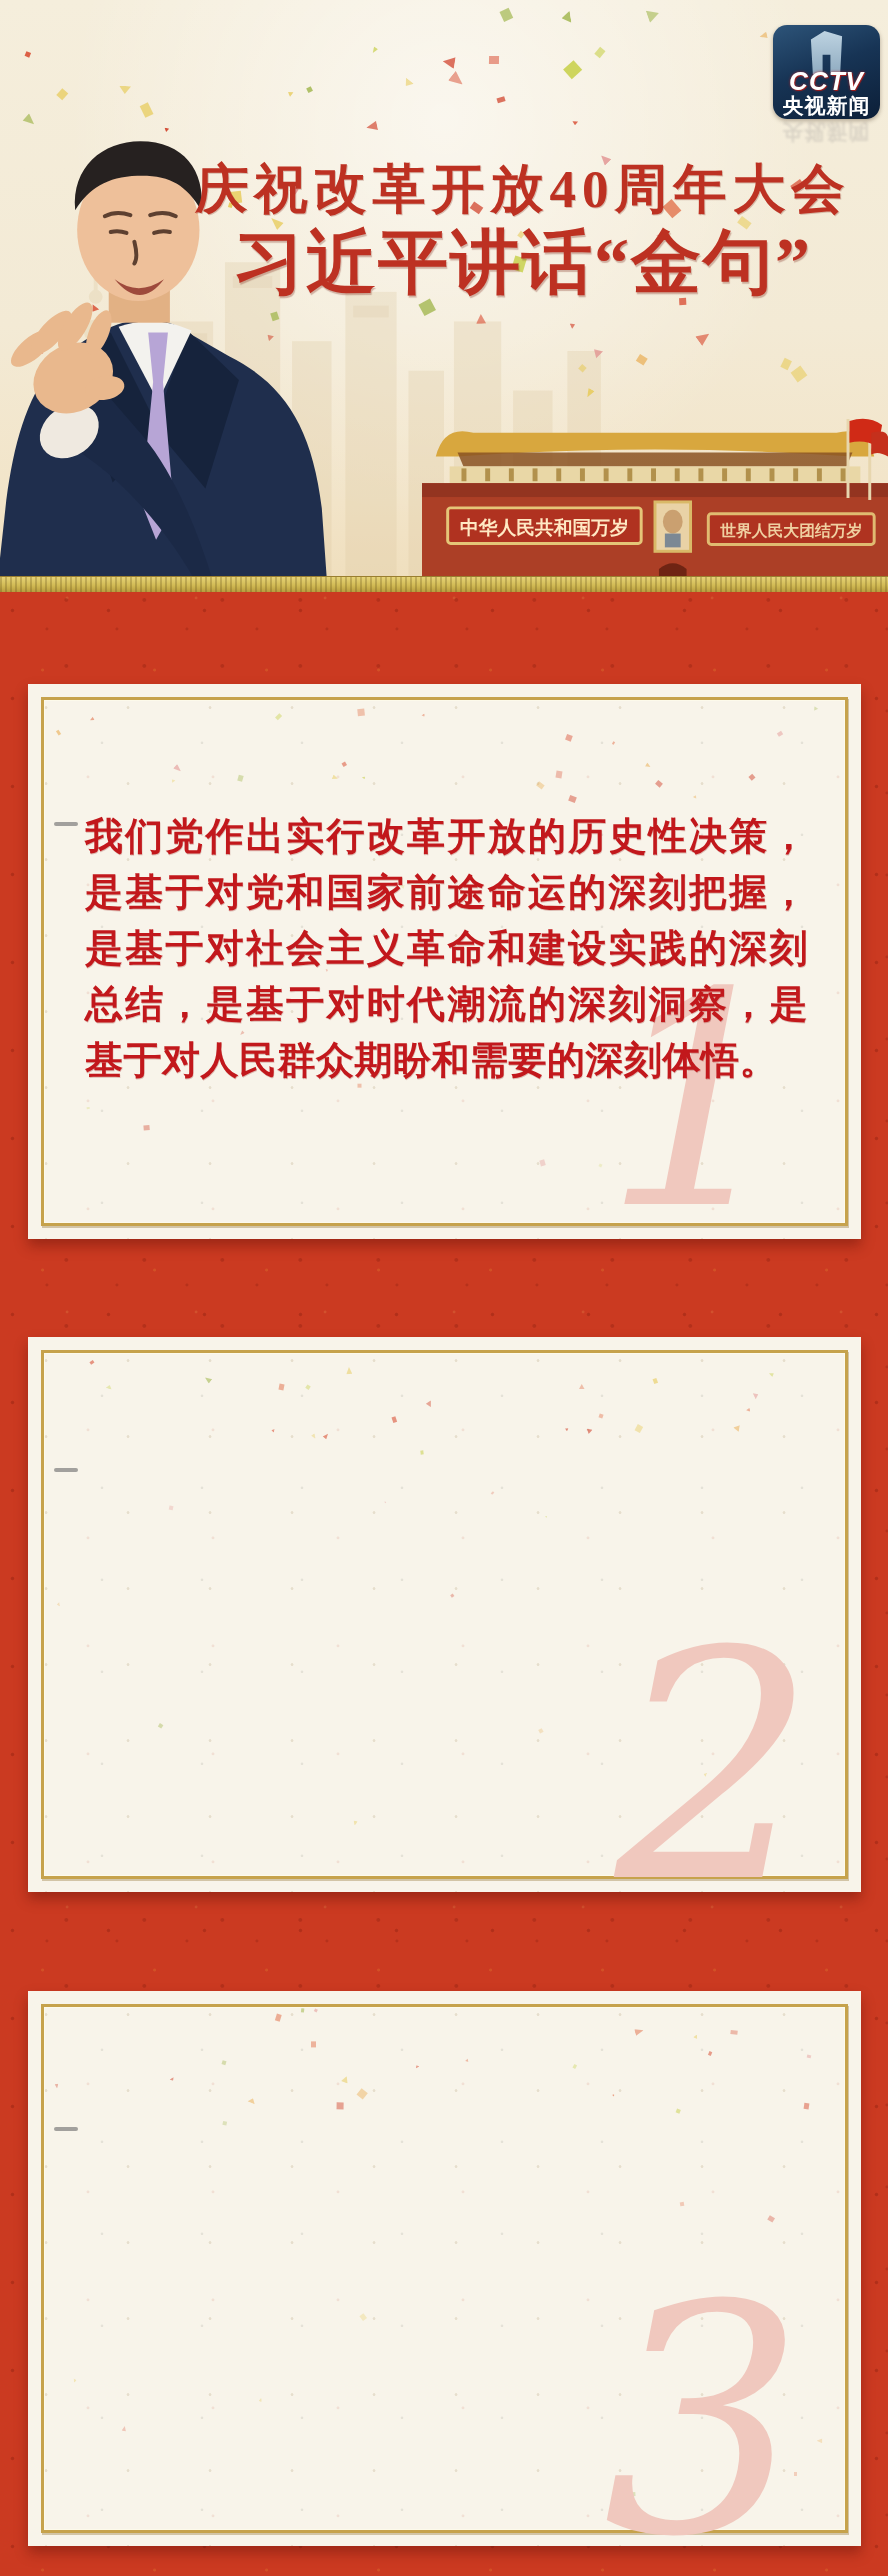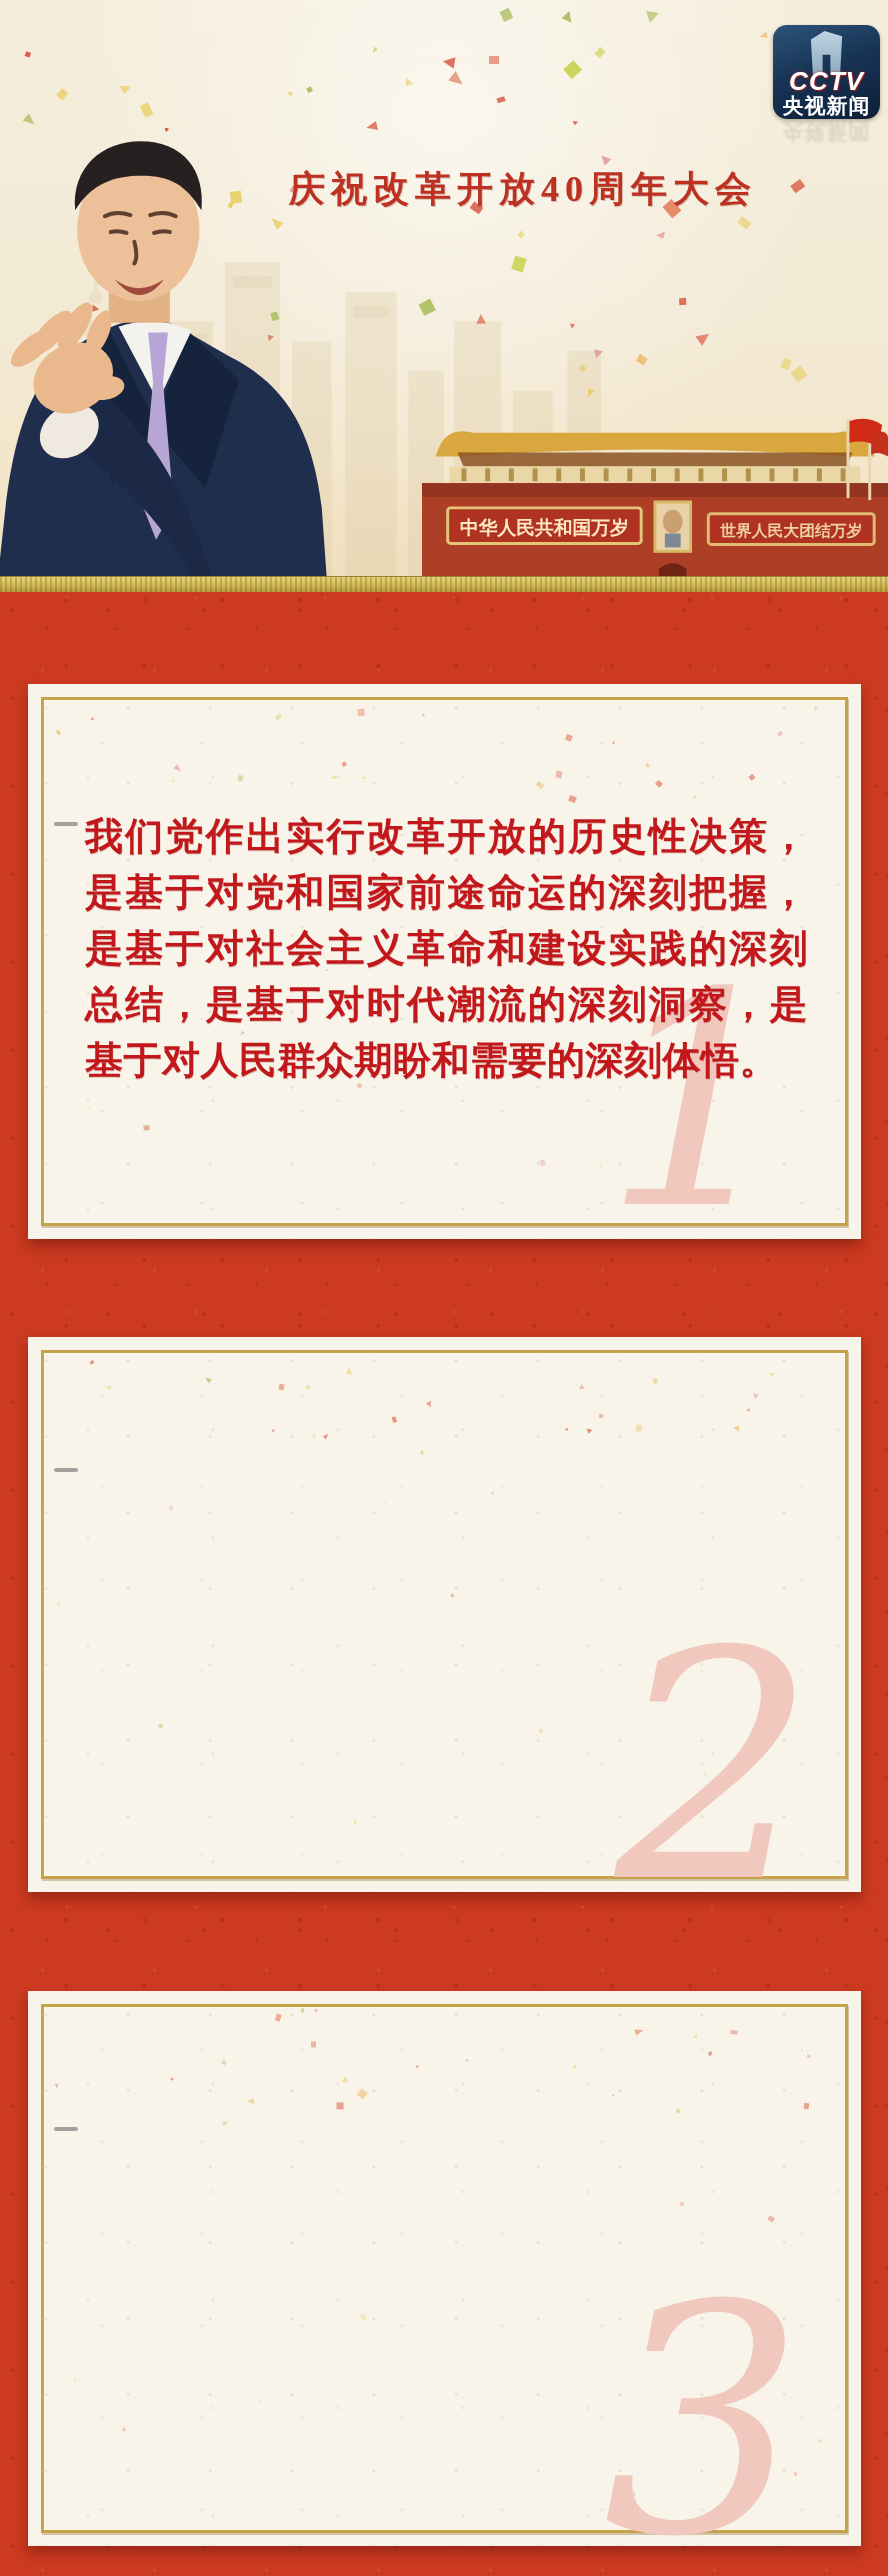--- a/index.html
+++ b/index.html
@@ -15,21 +15,21 @@
   
   .gold-stripe{position:absolute;left:0;bottom:0;width:888px;height:15px;z-index:6;
     background:
       repeating-linear-gradient(90deg,rgba(90,70,20,.25) 0 2px,rgba(0,0,0,0) 2px 5px),
       linear-gradient(180deg,#e6d377 0%,#d2bb55 55%,#b79c3e 100%);
     border-top:1px solid #9a7f2f;}
   
   .title{position:absolute;left:170px;right:12px;top:160px;text-align:center;z-index:4;
     color:var(--title_red,#bd3122);
     font-family:"Liberation Serif","DejaVu Serif",serif;font-weight:700;}
-  .title-line1{font-size:36px;line-height:59px;letter-spacing:6px;
+  .title-line1{font-size:53px;line-height:59px;letter-spacing:6px;
     text-shadow:1px 1px 0 rgba(120,30,15,.25);}
   .title-line2{font-size:70px;line-height:83px;letter-spacing:2px;margin-top:2px;
     text-shadow:1px 2px 1px rgba(120,30,15,.3);}
   
   .cctv-logo{position:absolute;right:8px;top:25px;width:107px;height:94px;border-radius:14px;
     z-index:7;overflow:hidden;text-align:center;
     background:linear-gradient(160deg,#2d5479 0%,#173455 45%,#0c1f38 100%);
     box-shadow:0 2px 4px rgba(60,40,20,.35);}
   .logo-building{position:absolute;left:34px;top:6px;width:39px;height:43px;
     background:linear-gradient(180deg,#cfe3ef,#9db9cd);
@@ -205,20 +205,21 @@
         <ellipse cx="38" cy="268" rx="26" ry="11" transform="rotate(-40 38 268)"></ellipse>
         <ellipse cx="58" cy="252" rx="28" ry="11" transform="rotate(-48 58 252)"></ellipse>
         <ellipse cx="82" cy="246" rx="28" ry="11" transform="rotate(-58 82 246)"></ellipse>
         <ellipse cx="106" cy="252" rx="24" ry="10" transform="rotate(-68 106 252)"></ellipse>
         <ellipse cx="112" cy="308" rx="20" ry="12" transform="rotate(-10 112 308)"></ellipse>
       </g>
     </svg>
 
     <div class="title">
       <div class="title-line1">庆祝改革开放40周年大会</div>
+      <div class="title-line2">习近平讲话“金句”</div>
     </div>
 
     <svg style="position:absolute;left:422px;top:413px;z-index:2" viewBox="0 0 472 172" width="466" height="170">
 
       <path d="M14 44 Q22 12 52 20 L420 20 Q450 12 458 44 L436 44 Q236 30 36 44 Z" fill="#d8a73e"></path>
       <path d="M36 40 L436 40 L430 54 L42 54 Z" fill="#8a5222" opacity=".85"></path>
 
       <rect x="28" y="54" width="416" height="17" fill="#e9d7a6"></rect>
       <g fill="#b2914c">
         <rect x="40" y="56" width="5" height="13"></rect>

